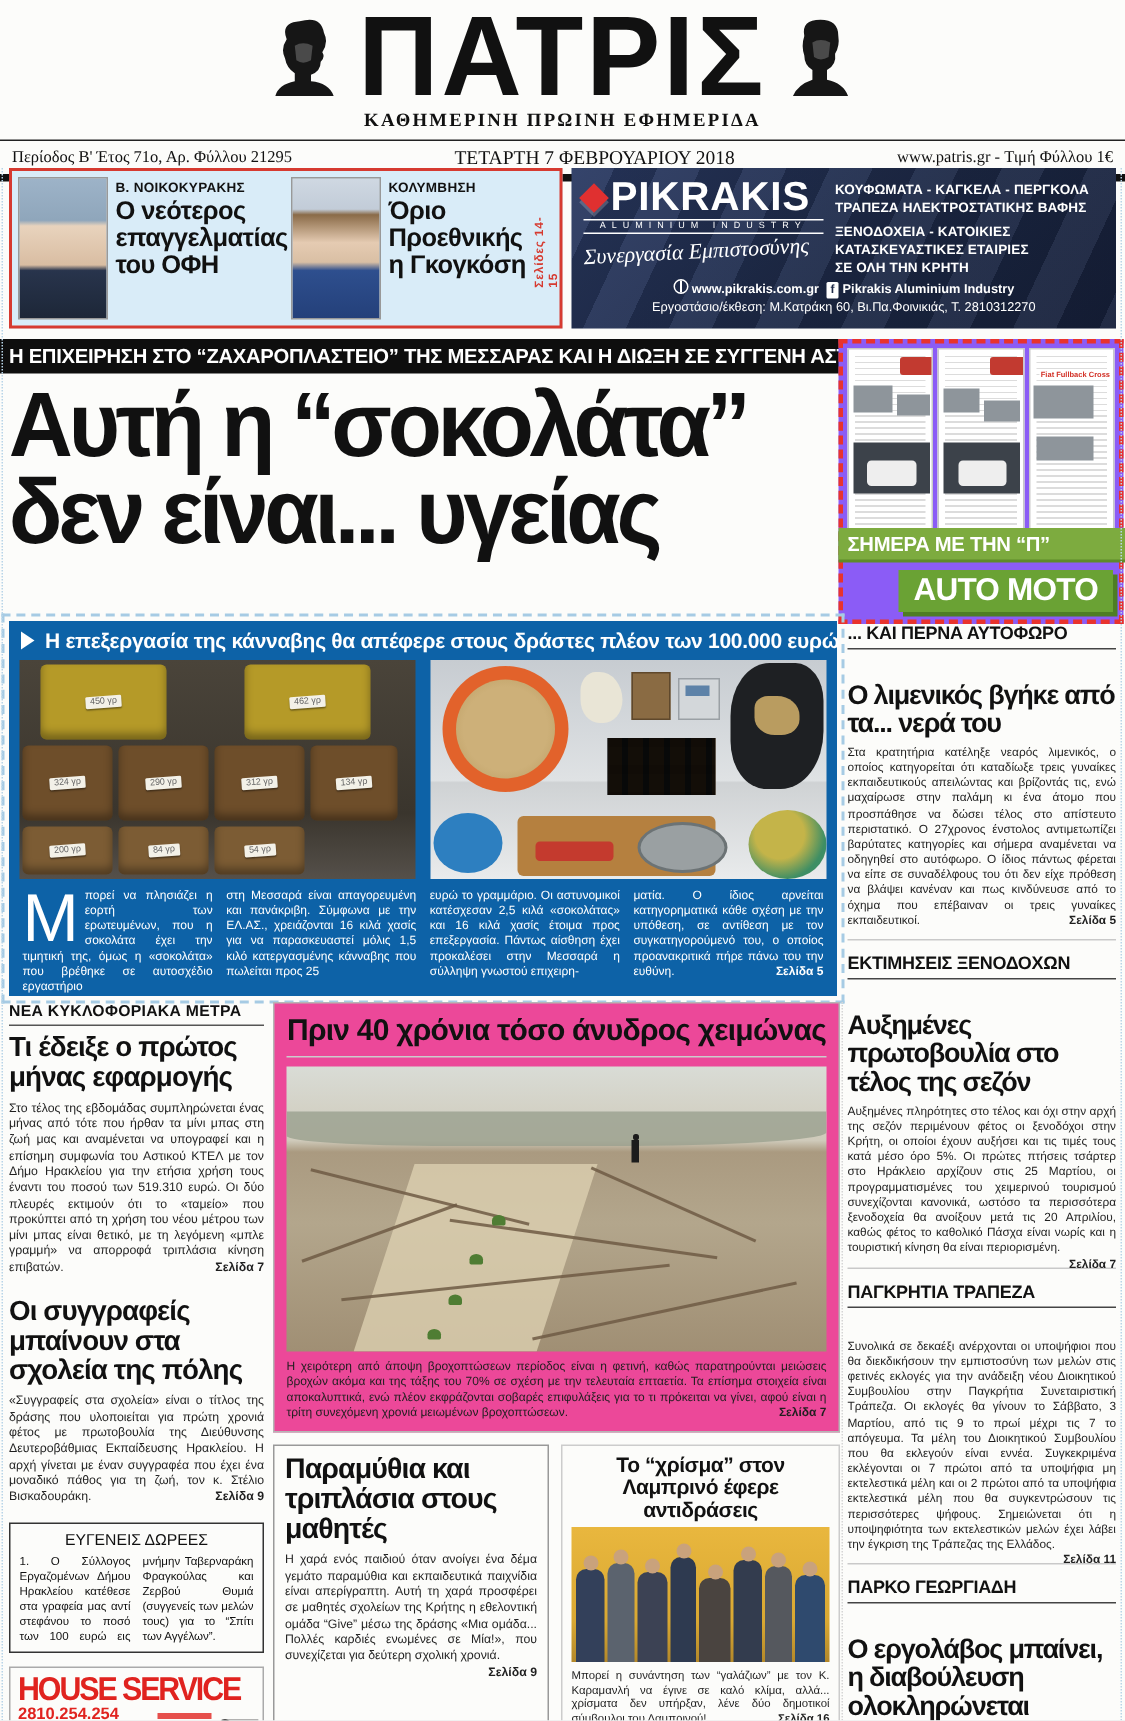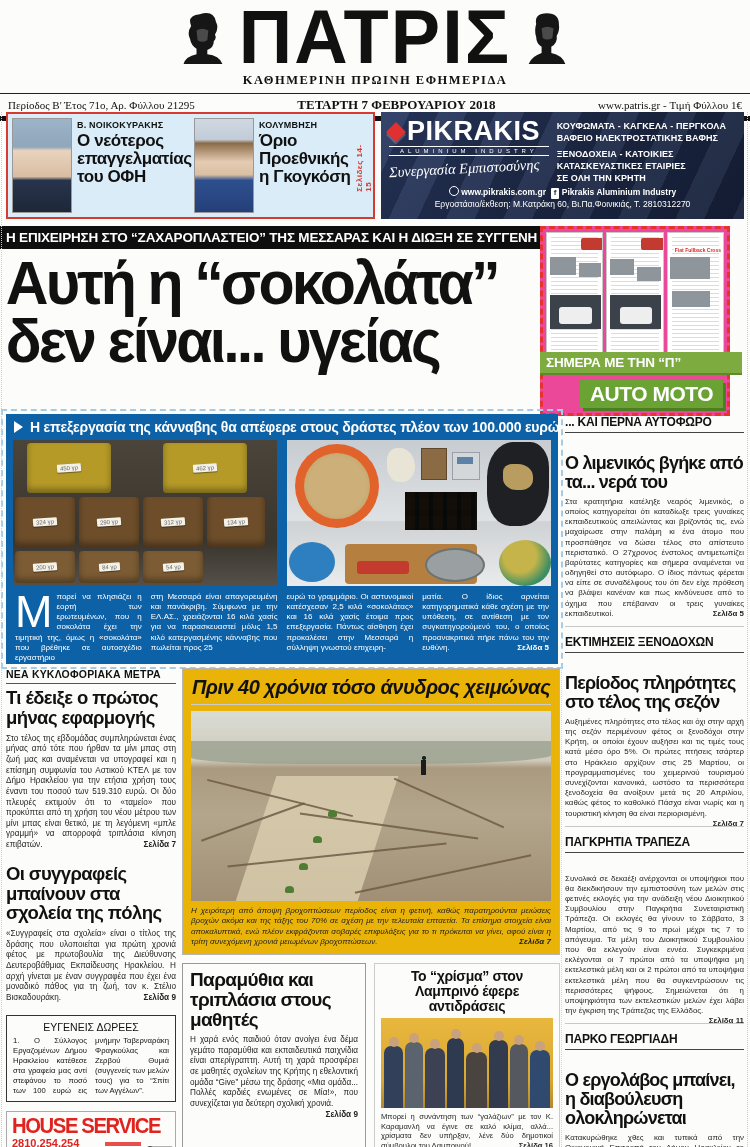--- a/index.html
+++ b/index.html
@@ -5,21 +5,21 @@
   html,body{margin:0;padding:0;background:#e8e8e8;}
   .page{position:relative;width:750px;height:1147px;background:#fcfcfa;margin:0 auto;
         font-family:"Liberation Sans",sans-serif;color:#111;overflow:hidden;}
   
   .mast{position:absolute;left:0;top:0;width:750px;}
   .mast-top{display:flex;justify-content:center;align-items:center;gap:14px;padding-top:4px;}
   .mast-title{font-size:74px;font-weight:900;letter-spacing:2px;line-height:.92;transform:scaleY(1.02);}
   .mast-sub{text-align:center;font-family:"Liberation Serif",serif;font-weight:700;font-size:12.5px;letter-spacing:1.5px;margin-top:1px;}
   .dateline{display:flex;justify-content:space-between;align-items:center;border-top:1px solid #222;
             margin-top:5px;padding:3px 8px;font-family:"Liberation Serif",serif;font-size:11px;}
-  .dateline .mid{font-weight:700;font-size:13px;text-align:right;}
+  .dateline .mid{font-weight:400;font-size:13px;text-align:right;}
   .mast-bar{height:5px;background:#111;}
   
   .top-strip{position:absolute;left:6px;top:112px;width:738px;height:107px;display:flex;gap:6px;}
   .teaser-box{flex:0 0 360px;box-sizing:border-box;border:2px solid #d63a30;background:#d9ecf8;
               display:flex;padding:4px 12px 4px 4px;position:relative;gap:15px;}
   .teaser{flex:1;display:flex;gap:5px;min-width:0;}
   .tphoto{flex:0 0 58px;border:1px solid #999;}
   .tp1{background:linear-gradient(180deg,#9db3c8 0%,#8fa6bb 30%,#e8d3bd 34%,#d9bda2 62%,#28344c 66%,#1d2738 100%);}
   .tp2{background:linear-gradient(180deg,#cfd8e2 0%,#c2ccd8 22%,#8a6b48 26%,#e5cbb2 46%,#d9bfa4 60%,#2e4f8e 66%,#24407a 100%);}
   .ttxt{min-width:0;padding-top:2px;}
@@ -47,22 +47,22 @@
   .pk-foot b{font-weight:700;}
   .globe-ic{display:inline-block;width:8px;height:8px;border:1px solid #fff;border-radius:50%;
             background:linear-gradient(90deg,transparent 45%,#fff 45% 55%,transparent 55%);vertical-align:-1px;}
   .fb-ic{display:inline-block;background:#fff;color:#1d2947;font-weight:900;font-size:8px;padding:0 3px;border-radius:1px;}
   
   .lead-left{position:absolute;left:0;top:226px;width:562px;}
   .lead-kicker{background:#0e0e0e;color:#fff;font-size:13.5px;font-weight:700;padding:4px 6px;letter-spacing:-.2px;white-space:nowrap;}
   .hl{font-size:61px;font-weight:900;letter-spacing:-3px;line-height:.95;transform:scaleX(.97);
       transform-origin:left top;padding:6px 0 0 6px;}
   
-  .automoto{position:absolute;right:20px;top:226px;width:178px;height:178px;border:3px dashed #e8332d;
-            background:#ec4899;padding:3px;}
+  .automoto{position:absolute;right:1px;top:226px;width:178px;height:178px;border:3px dashed #e8332d;
+            background:#8b5cf6;padding:3px;}
   .am-thumbs{display:flex;gap:3px;height:130px;}
   .thumb{flex:1;background:#fff;border:1px solid #c9c9c9;position:relative;overflow:hidden;}
   .thumb::before{content:"";position:absolute;inset:4px;
       background:repeating-linear-gradient(#dcdcdc 0 1px,transparent 1px 4px);}
   .blk{position:absolute;}
   .car{background:#c23a30;border-radius:2px;}
   .ph{background:#8e959b;}
   .van{background:#3c424a;}
   .van::after{content:"";position:absolute;left:18%;top:35%;width:64%;height:50%;background:#eee;border-radius:3px;}
   .thumb-label{position:absolute;top:14px;right:1px;font-size:5px;font-weight:800;color:#d23026;background:#fff;padding:0 1px;}
@@ -115,21 +115,21 @@
   .donations{margin-top:11px;border:1.5px solid #333;padding:5px 6px;}
   .don-title{text-align:center;font-size:10.5px;font-weight:400;margin-bottom:3px;}
   .don-body{columns:2;column-gap:8px;font-size:7.7px;line-height:1.3;text-align:justify;}
   .housead{margin-top:9px;border:1px solid #aaa;padding:4px 5px;position:relative;height:98px;overflow:hidden;}
   .hs-title{color:#e0231f;font-size:22px;font-weight:900;letter-spacing:-1.5px;line-height:.95;transform:scaleX(.92);transform-origin:left;white-space:nowrap;}
   .hs-phone{color:#e0231f;font-size:11px;font-weight:800;}
   .hs-url{position:absolute;right:34px;top:30px;width:36px;height:4px;background:#e0231f;opacity:.8;}
   .hs-svg{position:absolute;right:1px;top:32px;}
   
   .col-mid{position:absolute;left:182px;top:668px;width:378px;}
-  .drought{border:1px solid #b5b5b5;background:#eab308;padding:7px 8px 6px;box-sizing:border-box;font-style:italic;}
+  .drought{border:1px solid #b5b5b5;background:#ec4899;padding:7px 8px 6px;box-sizing:border-box;}
   .d-title{font-size:20px;font-weight:800;letter-spacing:-.5px;text-align:center;white-space:nowrap;
            border-bottom:1px solid #ccc;padding-bottom:5px;margin-bottom:6px;}
   .d-photo{height:190px;position:relative;overflow:hidden;
      background:linear-gradient(180deg,#d9dcd6 0%,#cfcaba 26%,#aa9a80 30%,#b3a68c 55%,#a08f74 100%);}
   .d-hills{position:absolute;left:0;top:16%;width:100%;height:12%;background:#9aa08f;border-radius:0 0 40% 30%;opacity:.8;}
   .d-light{position:absolute;left:18%;top:34%;width:34%;height:66%;background:#dccfb0;transform:skewX(-18deg);opacity:.8;}
   .crack{position:absolute;height:2px;background:#6e5a44;opacity:.85;}
   .person{position:absolute;left:64%;top:26%;width:5px;height:15px;background:#1c1c1c;}
   .person::before{content:"";position:absolute;top:-4px;left:1px;width:3.5px;height:3.5px;border-radius:50%;background:#1c1c1c;}
   .sprout{position:absolute;width:9px;height:7px;background:#4f7d33;border-radius:50% 50% 20% 20%;}
@@ -205,21 +205,21 @@
         <div class="pk-left">
           <div class="pk-brandrow">
             <span class="pk-mark"></span>
             <span class="pk-brand">PIKRAKIS</span>
           </div>
           <div class="pk-sub">ALUMINIUM INDUSTRY</div>
           <div class="pk-slogan">Συνεργασία Εμπιστοσύνης</div>
         </div>
         <div class="pk-right">
           <div>ΚΟΥΦΩΜΑΤΑ - ΚΑΓΚΕΛΑ - ΠΕΡΓΚΟΛΑ</div>
-          <div>ΒΑΦΕΙΟ ΗΛΕΚΤΡΟΣΤΑΤΙΚΗΣ ΒΑΦΗΣ</div>
+          <div>ΤΡΑΠΕΖΑ ΗΛΕΚΤΡΟΣΤΑΤΙΚΗΣ ΒΑΦΗΣ</div>
           <div class="pk-gap"></div>
           <div>ΞΕΝΟΔΟΧΕΙΑ - ΚΑΤΟΙΚΙΕΣ</div>
           <div>ΚΑΤΑΣΚΕΥΑΣΤΙΚΕΣ ΕΤΑΙΡΙΕΣ</div>
           <div>ΣΕ ΟΛΗ ΤΗΝ ΚΡΗΤΗ</div>
         </div>
       </div>
       <div class="pk-foot">
         <div>
           <span class="globe-ic"></span>
           <b>www.pikrakis.com.gr</b>
@@ -410,21 +410,21 @@
   <div class="col-right">
     <div class="rstory">
       <div class="rkicker">... ΚΑΙ ΠΕΡΝΑ ΑΥΤΟΦΩΡΟ</div>
       <div class="rtitle">Ο λιμενικός βγήκε από τα... νερά του</div>
       <div class="rbody">
         <span>Στα κρατητήρια κατέληξε νεαρός λιμενικός, ο οποίος κατηγορείται ότι καταδίωξε τρεις γυναίκες εκπαιδευτικούς απειλώντας και βρίζοντάς τις, ενώ μαχαίρωσε στην παλάμη κι ένα άτομο που προσπάθησε να δώσει τέλος στο απίστευτο περιστατικό. Ο 27χρονος ένστολος αντιμετωπίζει βαρύτατες κατηγορίες και σήμερα αναμένεται να οδηγηθεί στο αυτόφωρο. Ο ίδιος πάντως φέρεται να είπε σε συναδέλφους του ότι δεν είχε πρόθεση να βλάψει κανέναν και πως κινδύνευσε από το όχημα που επέβαιναν οι τρεις γυναίκες εκπαιδευτικοί.</span> <b class="pr">Σελίδα 5</b>
       </div>
     </div>
     <div class="rstory">
       <div class="rkicker">ΕΚΤΙΜΗΣΕΙΣ ΞΕΝΟΔΟΧΩΝ</div>
-      <div class="rtitle">Περίοδος πληρότητες στο τέλος της σεζόν</div>
+      <div class="rtitle">Αυξημένες πρωτοβουλία στο τέλος της σεζόν</div>
       <div class="rbody">
         <span>Αυξημένες πληρότητες στο τέλος και όχι στην αρχή της σεζόν περιμένουν φέτος οι ξενοδόχοι στην Κρήτη, οι οποίοι έχουν αυξήσει και τις τιμές τους κατά μέσο όρο 5%. Οι πρώτες πτήσεις τσάρτερ στο Ηράκλειο αρχίζουν στις 25 Μαρτίου, οι προγραμματισμένες του χειμερινού τουρισμού συνεχίζονται κανονικά, ωστόσο τα περισσότερα ξενοδοχεία θα ανοίξουν μετά τις 20 Απριλίου, καθώς φέτος το καθολικό Πάσχα είναι νωρίς και η τουριστική κίνηση θα είναι περιορισμένη.</span> <b class="pr">Σελίδα 7</b>
       </div>
     </div>
     <div class="rstory">
       <div class="rkicker">ΠΑΓΚΡΗΤΙΑ ΤΡΑΠΕΖΑ</div>
       <div class="rbody">
         <span>Συνολικά σε δεκαέξι ανέρχονται οι υποψήφιοι που θα διεκδικήσουν την εμπιστοσύνη των μελών στις φετινές εκλογές για την ανάδειξη νέου Διοικητικού Συμβουλίου στην Παγκρήτια Συνεταιριστική Τράπεζα. Οι εκλογές θα γίνουν το Σάββατο, 3 Μαρτίου, από τις 9 το πρωί μέχρι τις 7 το απόγευμα. Τα μέλη του Διοικητικού Συμβουλίου που θα εκλεγούν είναι εννέα. Συγκεκριμένα εκλέγονται οι 7 πρώτοι από τα υποψήφια μη εκτελεστικά μέλη και οι 2 πρώτοι από τα υποψήφια εκτελεστικά μέλη που θα συγκεντρώσουν τις περισσότερες ψήφους. Σημειώνεται ότι η υποψηφιότητα των εκτελεστικών μελών έχει λάβει την έγκριση της Τράπεζας της Ελλάδος.</span> <b class="pr">Σελίδα 11</b>
       </div>
     </div>

